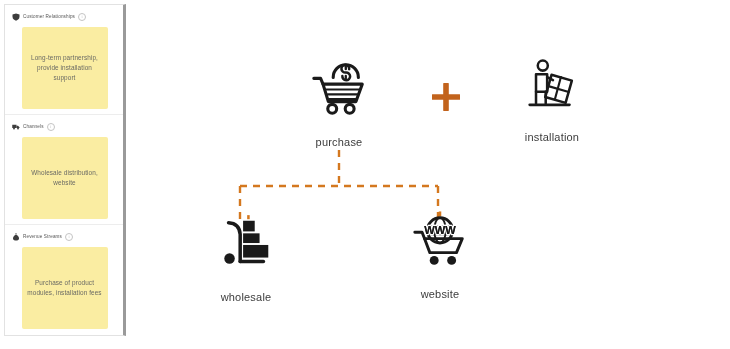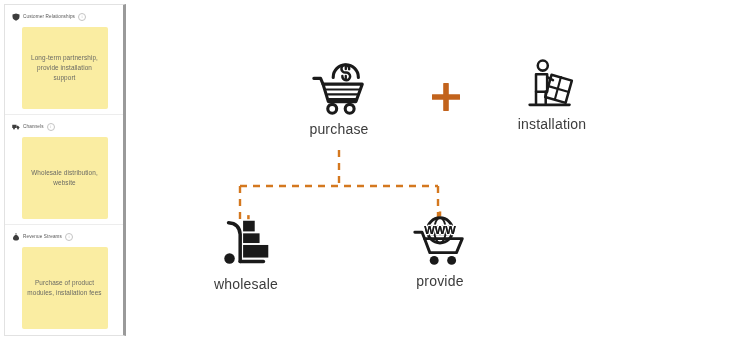--- a/index.html
+++ b/index.html
@@ -107,22 +107,22 @@
     align-items: center;
     width: 120px;
   }
   .node-icon {
     width: 62px;
     height: 62px;
     display: block;
   }
   .node-icon svg { display: block; width: 100%; height: 100%; }
   .node-label {
-    margin-top: 1px;
-    font-size: 14px;
+    margin-top: 16px;
+    font-size: 11px;
     color: #3c3c3c;
     letter-spacing: 0.2px;
     white-space: nowrap;
   }
 
   #node-purchase    { left: 149px; top: 58px; }
   #node-installation{ left: 362px; top: 53px; }
   #node-wholesale   { left:  56px; top: 213px; }
   #node-website     { left: 250px; top: 210px; justify-content: center; }
 
@@ -275,16 +275,16 @@
         <ellipse cx="32" cy="21" rx="6" ry="13" stroke-width="2"></ellipse>
         <path d="M19.4 17 H44.6 M19.4 25 H44.6" stroke-width="2"></path>
         <text x="32" y="25" text-anchor="middle" font-family="'Liberation Sans', sans-serif" font-size="11.5" font-weight="bold" fill="#1a1a1a" stroke="#ffffff" stroke-width="2.6" paint-order="stroke">WWW</text>
         <text x="32" y="25" text-anchor="middle" font-family="'Liberation Sans', sans-serif" font-size="11.5" font-weight="bold" fill="#1a1a1a" stroke="none">WWW</text>
         <path d="M6 23 H13.5 L16 29.5"></path>
         <path d="M16 29.5 H55 L49 44 H21.5 Z"></path>
         <circle cx="26" cy="52" r="4.6" fill="#1a1a1a" stroke="none"></circle>
         <circle cx="44" cy="52" r="4.6" fill="#1a1a1a" stroke="none"></circle>
       </svg>
     </span>
-    <span class="node-label">provide</span>
+    <span class="node-label">website</span>
   </div>
 
 </div>
 
 </body></html>

